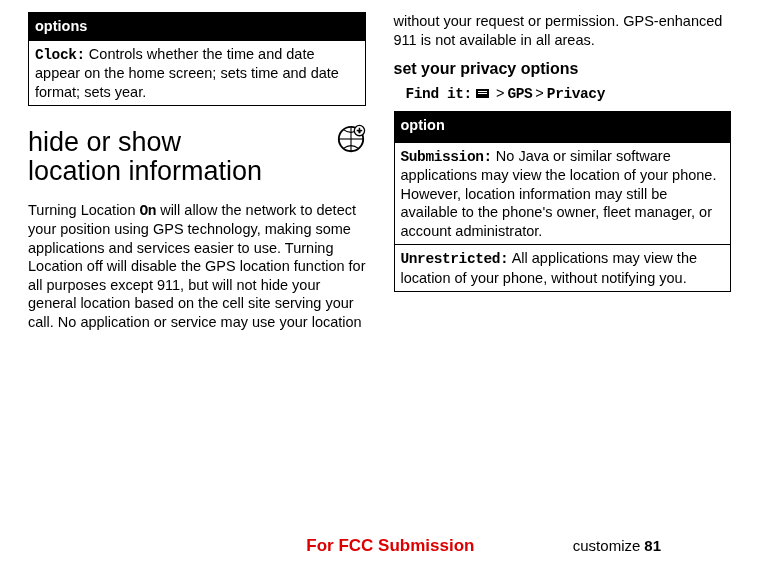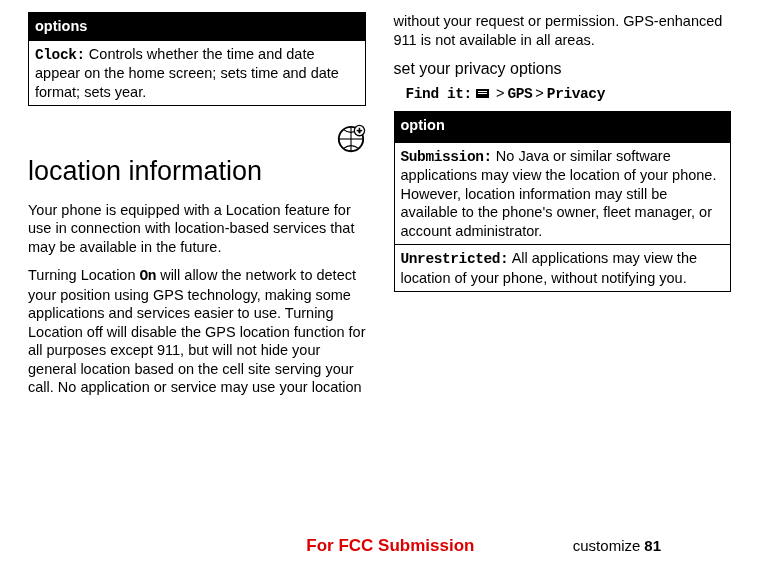--- a/index.html
+++ b/index.html
@@ -48,21 +48,21 @@
     border-top: none;
   }
   h2.section {
     font-weight: normal;
     font-size: 27px;
     margin: 10px 0 8px 0;
     line-height: 1.08;
     font-family: Arial, Helvetica, sans-serif;
   }
   h3.subsection {
-    font-weight: normal;
+    font-weight: bold;
     font-size: 16px;
     margin: 10px 0 4px 0;
   }
   p {
     margin: 6px 0 10px 0;
   }
   .finditline {
     margin: 2px 0 8px 12px;
   }
   .menuicon {
@@ -137,40 +137,39 @@
 
       <div class="tbl">
         <div class="tbl-head">options</div>
         <div class="tbl-row">
           <span class="condensedBold">Clock:</span><span> Controls whether the time and date appear on the home screen; sets time and date format; sets year.</span>
         </div>
       </div>
 
       <div class="hdr-with-icon">
         <h2 class="section">
-          <br>
+          <span>hide or show</span><br>
           <span>location information</span>
         </h2>
         <span class="featicon">
           <svg viewBox="0 0 32 32">
             <circle cx="16" cy="16" r="13" fill="none" stroke="#000" stroke-width="2"></circle>
             <line x1="16" y1="3" x2="16" y2="29" stroke="#000" stroke-width="1.2"></line>
             <line x1="3" y1="16" x2="29" y2="16" stroke="#000" stroke-width="1.2"></line>
             <path d="M8 6 Q16 12 24 6" fill="none" stroke="#000" stroke-width="1.2"></path>
             <path d="M8 26 Q16 20 24 26" fill="none" stroke="#000" stroke-width="1.2"></path>
             <circle cx="25" cy="7" r="5.5" fill="#fff" stroke="#000" stroke-width="1.4"></circle>
             <line x1="25" y1="4" x2="25" y2="10" stroke="#000" stroke-width="1.6"></line>
             <line x1="22" y1="7" x2="28" y2="7" stroke="#000" stroke-width="1.6"></line>
             <text x="25" y="9.6" text-anchor="middle" font-size="6" font-family="Arial" font-weight="bold" fill="none"></text>
             <text x="25" y="9.2" text-anchor="middle" font-size="5.5" font-family="Arial" fill="#000">A</text>
           </svg>
         </span>
       </div>
 
-      <p>Your phone is equipped with a Location feature for use in connection with location-based services that may be available in the future.</p>
 
       <p>
         <span>Turning Location </span><span class="condensedBold">On</span><span> will allow the network to detect your position using GPS technology, making some applications and services easier to use. Turning Location off will disable the GPS location function for all purposes except 911, but will not hide your general location based on the cell site serving your call. No application or service may use your location</span>
       </p>
 
     </div>
 
     <div class="col">
 
       <p style="margin-top:0">without your request or permission. GPS-enhanced 911 is not available in all areas.</p>

